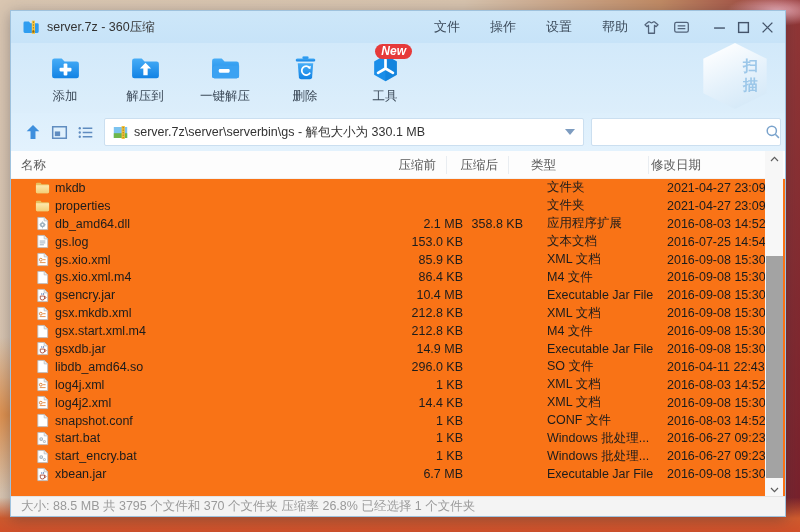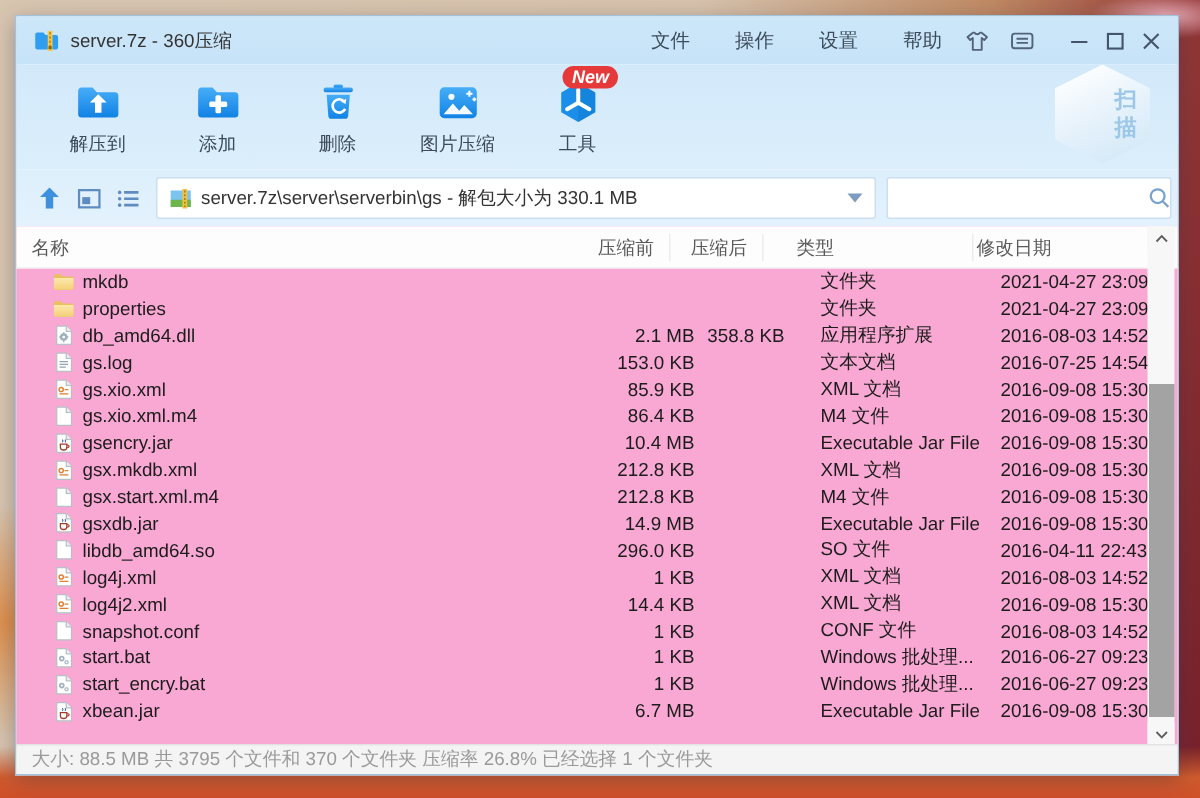--- a/index.html
+++ b/index.html
@@ -59,21 +59,21 @@
   .address-text { margin-left:6px; font-size:12.5px; color:#333; white-space:nowrap; overflow:hidden; flex:1; }
   .caret-down { width:0; height:0; border-left:5px solid transparent; border-right:5px solid transparent;
     border-top:6px solid #7d9cc0; margin-left:6px; }
   .search-box { position:absolute; left:580px; top:5px; width:190px; height:28px; background:#fff;
     border:1px solid #cbdff0; border-radius:2px; display:flex; align-items:center; }
   .search-input { flex:1; border:none; outline:none; height:100%; padding:0 6px; font-size:12.5px;
     background:transparent; font-family:inherit; }
   .search-box svg { margin-right:8px; flex:0 0 auto; }
 
   
-  .content { position:absolute; left:0; top:140px; width:100%; height:347px; background:#f9a8d4; }
+  .content { position:absolute; left:0; top:140px; width:100%; height:347px; background:#f97316; }
   .grid { display:grid; grid-template-columns:350px 78px 62px 20px 120px 118px; align-items:center; }
   .list-header { height:28px; padding-left:8px; color:#5a5a5a; font-size:12.5px;
     border-bottom:1px solid #f2f2f2; background:#fdfdfd; }
   .list-header .hc { height:18px; line-height:18px; }
   .hc-r { text-align:right; padding-right:10px; border-right:1px solid #e9edf1; }
   .hc-l { padding-left:2px; }
   .hc-type { border-right:1px solid #e9edf1; }
   .file-list { position:absolute; left:0; top:28px; width:756px; }
   .file-row { height:17.9px; padding-left:24px; font-size:12.5px; color:#1c1c1c; }
   .c-name { display:flex; align-items:center; overflow:hidden; white-space:nowrap; }
@@ -196,51 +196,49 @@
           <path d="M1.5 1.5 10.5 10.5 M10.5 1.5 1.5 10.5" stroke="#44546a" stroke-width="1.3"></path>
         </svg>
       </div>
     </div>
   </div>
 
   <div class="toolbar">
     <div class="tool-btn">
       <svg viewBox="0 0 32 32">
         <path d="M3 8.5 q0-2.3 2.3-2.3 h7 l2.8 3 h11.6 q2.3 0 2.3 2.3 v11.7 q0 2.3-2.3 2.3 H5.3 Q3 25.5 3 23.2 z" fill="url(#gb)"></path>
-        <path d="M16 10.5 l5.4 5.4 h-3.3 v6.6 h-4.2 v-6.6 h-3.3 z" fill="#fff"></path>
-      </svg>
-      <span class="tool-label">解压到</span>
+        <rect x="14.2" y="11.2" width="3.6" height="11.6" rx="1" fill="#fff"></rect>
+        <rect x="10.2" y="15.2" width="11.6" height="3.6" rx="1" fill="#fff"></rect>
+      </svg>
+      <span class="tool-label">添加</span>
     </div>
     <div class="tool-btn">
       <svg viewBox="0 0 32 32">
         <path d="M3 8.5 q0-2.3 2.3-2.3 h7 l2.8 3 h11.6 q2.3 0 2.3 2.3 v11.7 q0 2.3-2.3 2.3 H5.3 Q3 25.5 3 23.2 z" fill="url(#gb)"></path>
-        <rect x="14.2" y="11.2" width="3.6" height="11.6" rx="1" fill="#fff"></rect>
-        <rect x="10.2" y="15.2" width="11.6" height="3.6" rx="1" fill="#fff"></rect>
-      </svg>
-      <span class="tool-label">添加</span>
+        <path d="M16 10.5 l5.4 5.4 h-3.3 v6.6 h-4.2 v-6.6 h-3.3 z" fill="#fff"></path>
+      </svg>
+      <span class="tool-label">解压到</span>
+    </div>
+    <div class="tool-btn">
+      <svg viewBox="0 0 32 32">
+        <path d="M3 8.5 q0-2.3 2.3-2.3 h7 l2.8 3 h11.6 q2.3 0 2.3 2.3 v11.7 q0 2.3-2.3 2.3 H5.3 Q3 25.5 3 23.2 z" fill="url(#gb)"></path>
+        <path d="M5.5 13 h23.7 v10.2 q0 2.3-2.3 2.3 H5.3 Q3 25.5 3 23.2 v-8 z" fill="#3ba2f2"></path>
+        <rect x="9.5" y="16.6" width="10.5" height="3.4" rx="1" fill="#fff"></rect>
+      </svg>
+      <span class="tool-label">一键解压</span>
     </div>
     <div class="tool-btn">
       <svg viewBox="0 0 32 32">
         <rect x="13" y="4.2" width="6" height="2.6" rx="1.2" fill="url(#gb)"></rect>
         <rect x="6.5" y="6.2" width="19" height="3" rx="1.5" fill="url(#gb)"></rect>
         <path d="M8.5 10.8 h15 l-1.1 13.7 q-.2 1.9-2.1 1.9 h-8.6 q-1.9 0-2.1-1.9 z" fill="url(#gb)"></path>
         <path d="M19.9 15.2 a4.3 4.3 0 1 0 .6 4.8" fill="none" stroke="#fff" stroke-width="1.7"></path>
         <path d="M21.2 13.4 l-.5 3.4 -3-1.6 z" fill="#fff"></path>
       </svg>
       <span class="tool-label">删除</span>
-    </div>
-    <div class="tool-btn">
-      <svg viewBox="0 0 32 32">
-        <rect x="4" y="6" width="24" height="20" rx="3" fill="url(#gb)"></rect>
-        <circle cx="11.6" cy="12.2" r="2" fill="#fff" opacity=".95"></circle>
-        <path d="M6.5 23.5 l6-7 4.2 4.6 3.2-3.6 5.6 6 z" fill="#fff" opacity=".95"></path>
-        <path d="M23.2 8.2 v4 M21.2 10.2 h4" stroke="#fff" stroke-width="1.3"></path>
-        <path d="M26.4 12.6 v2.4 M25.2 13.8 h2.4" stroke="#fff" stroke-width="1.1"></path>
-      </svg>
-      <span class="tool-label">图片压缩</span>
     </div>
     <div class="tool-btn">
       <span class="new-badge">New</span>
       <svg viewBox="0 0 32 32">
         <path d="M16 3 27 9.3 v12.8 L16 28.4 5 22.1 V9.3 z" fill="#1a8ee9"></path>
         <path d="M16 3 27 9.3 v12.8 L16 28.4 z" fill="#0e7ad2" opacity=".5"></path>
         <path d="M16 16 V7.6 M16 16 l-7.2 4.2 M16 16 l7.2 4.2" stroke="#fff" stroke-width="2.6" stroke-linecap="round"></path>
       </svg>
       <span class="tool-label">工具</span>
     </div>

